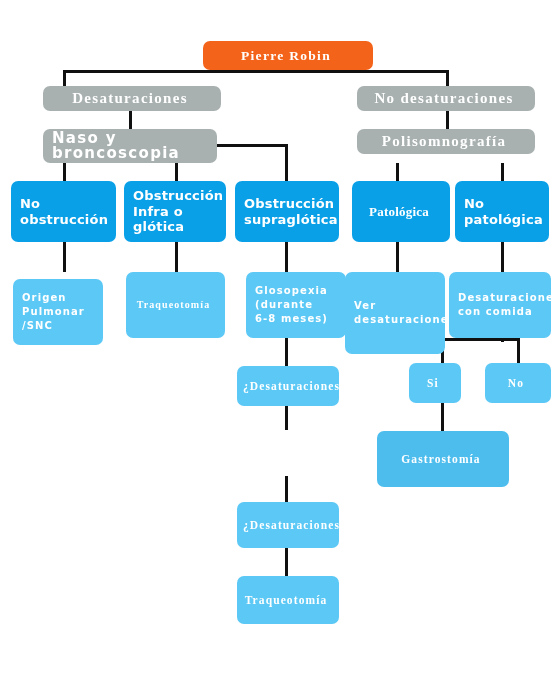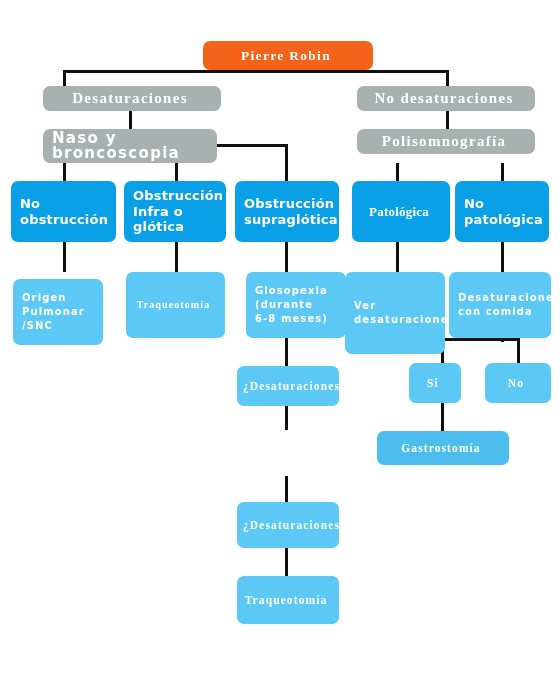--- a/index.html
+++ b/index.html
@@ -191,17 +191,17 @@
   </div>
 
   <div class="node n-lblue s-mid a-center pad-c" style="left:409px; top:363px; width:52px; height:40px;">
     <span class="txt">Si</span>
   </div>
 
   <div class="node n-lblue s-mid a-center pad-c" style="left:485px; top:363px; width:66px; height:40px;">
     <span class="txt">No</span>
   </div>
 
-  <div class="node n-mblue s-mid a-center pad-c" style="left:377px; top:431px; width:132px; height:34px;">
+  <div class="node n-mblue s-mid a-center pad-c" style="left:377px; top:431px; width:132px; height:56px;">
     <span class="txt">Gastrostomía</span>
   </div>
 
 </div>
 
 </body></html>

